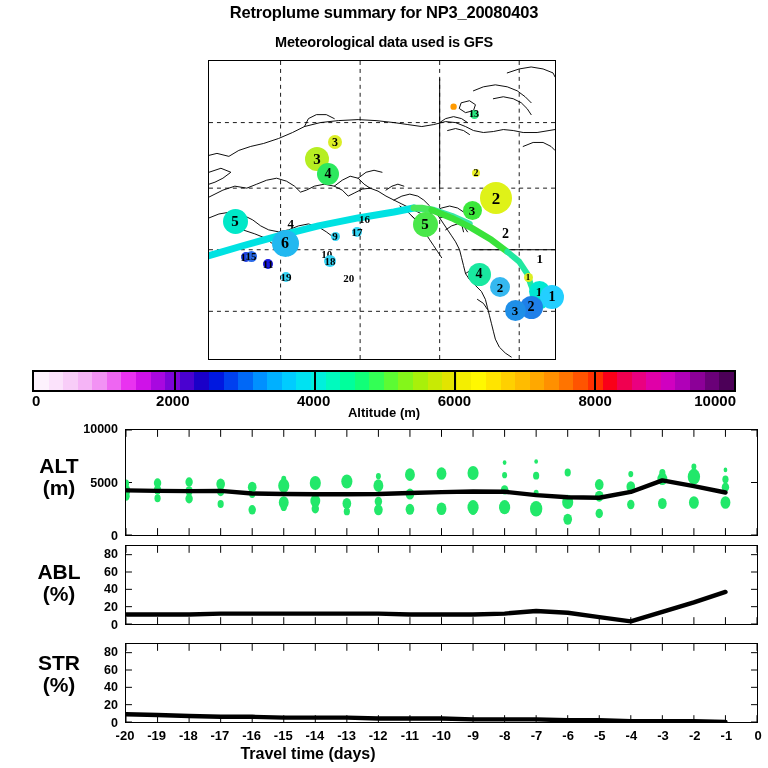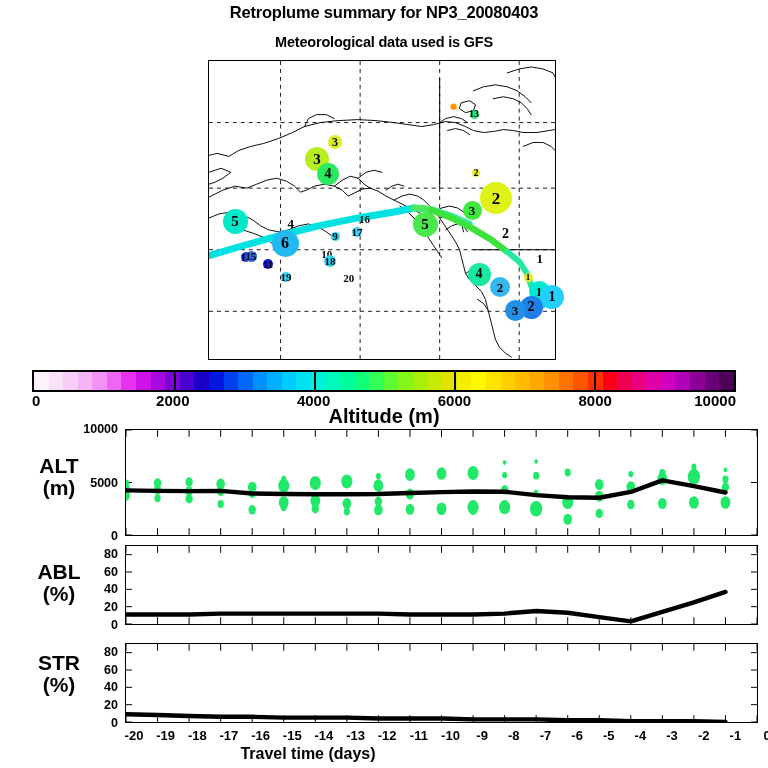--- a/index.html
+++ b/index.html
@@ -26,30 +26,30 @@
          font-family:"Liberation Serif",serif;line-height:1;}
 
   
   #cbar-wrap{position:absolute;left:32px;top:370px;width:704px;}
   #cbar{position:relative;height:22px;border:2px solid #000;display:flex;box-sizing:border-box;}
   #cbar .seg{flex:1 1 auto;height:100%;}
   #cbar .div{position:absolute;top:0;bottom:0;width:2px;background:#000;}
   #cbar-ticks{position:relative;height:12px;}
   #cbar-ticks .t{position:absolute;font-size:15px;font-weight:bold;
                  transform:translateX(-50%);top:0;white-space:nowrap;}
-  #cbar-title{text-align:center;font-size:20px;font-weight:bold;margin-top:1px;}
+  #cbar-title{text-align:center;font-size:13px;font-weight:bold;margin-top:1px;}
 
   
   .panel{position:absolute;border:1.2px solid #000;background:#fff;box-sizing:border-box;}
   .panel svg{position:absolute;left:0;top:0;width:100%;height:100%;}
   .ylab{position:absolute;text-align:center;font-size:21px;font-weight:bold;line-height:1.05;}
   .ytk{position:absolute;font-size:12.5px;font-weight:bold;text-align:right;
        transform:translateY(-50%);white-space:nowrap;}
   .xtk{position:absolute;font-size:13px;font-weight:bold;
-       transform:translateX(-50%);white-space:nowrap;margin-left:9px;}
+       transform:translateX(-50%);white-space:nowrap;}
   #xaxis-title{position:absolute;width:616px;text-align:center;left:0;top:745px;
                font-size:16px;font-weight:bold;}
 </style>
 </head>
 <body>
 
 <div id="titles">
   <div id="title-main">Retroplume summary for NP3_20080403</div>
   <div id="title-met">Meteorological data used is GFS</div>
 </div>

